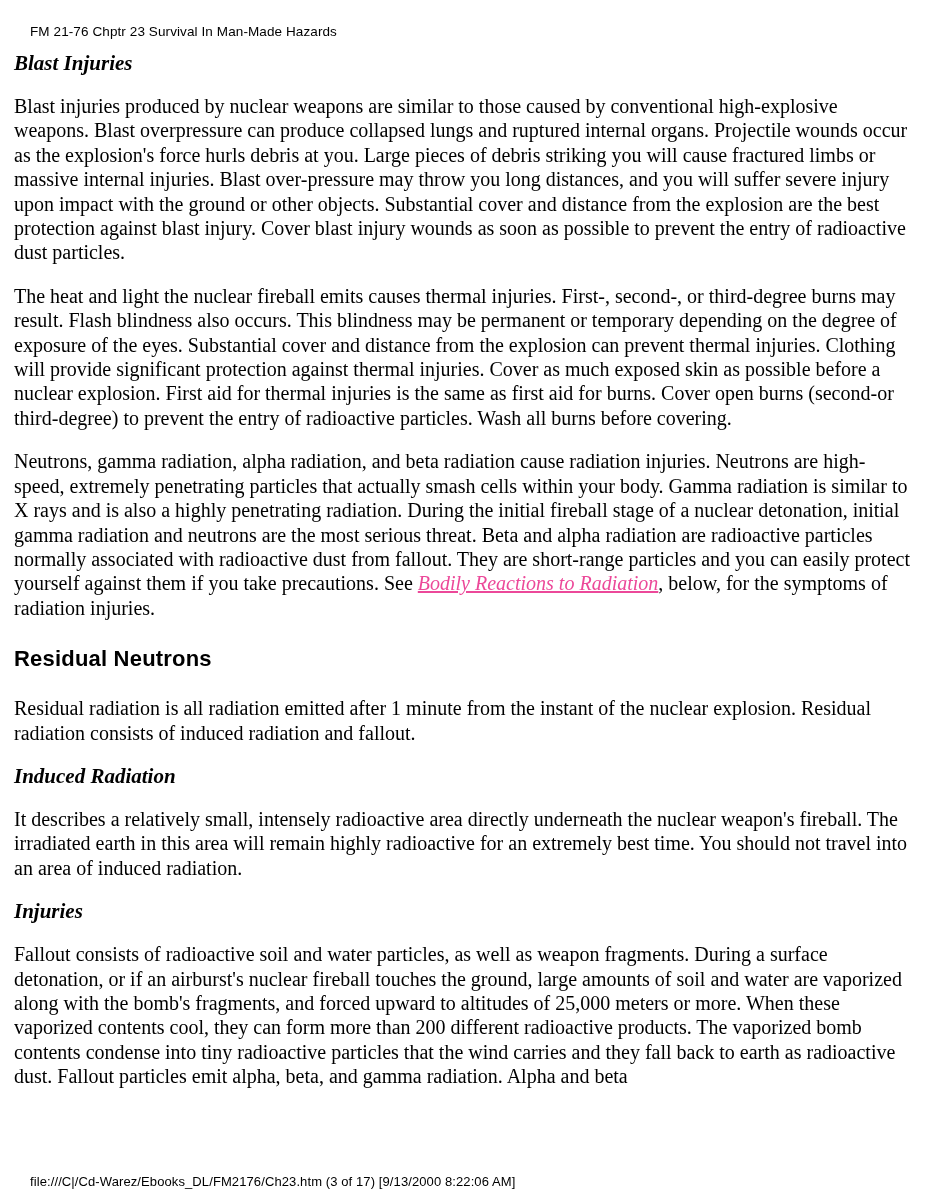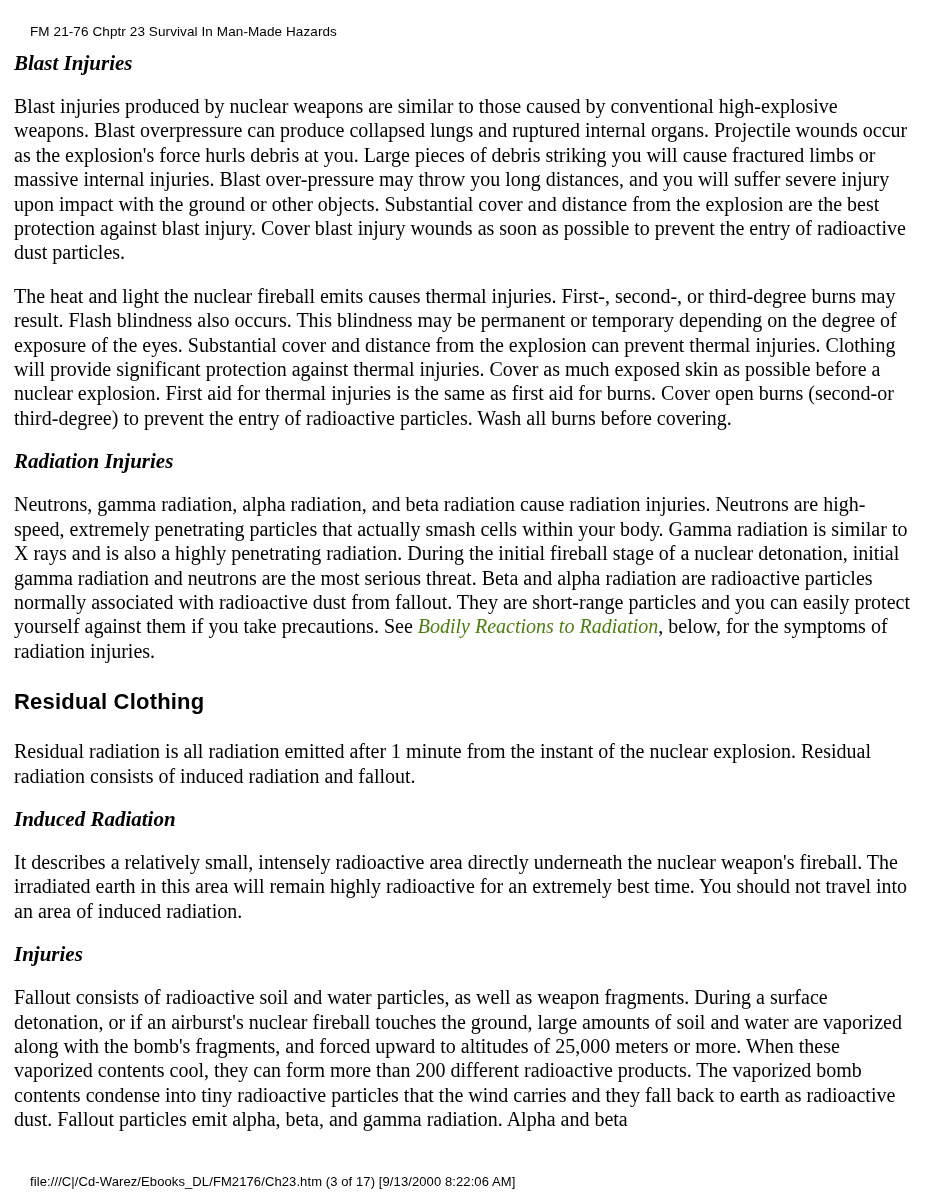--- a/index.html
+++ b/index.html
@@ -39,22 +39,23 @@
     letter-spacing: 0.2px;
   }
   p.body-text {
     font-family: "Liberation Serif", serif;
     font-size: 20px;
     line-height: 24.4px;
     margin: 8px 0 19px 0;
     max-width: 896px;
   }
   a.doc-link {
-    color: #4d7c0f;
+    color: #ec4899;
     font-style: italic;
+    text-decoration: underline;
     cursor: pointer;
   }
   .doc-footer {
     position: absolute;
     left: 30px;
     bottom: 9px;
     font-family: "Liberation Sans", sans-serif;
     font-size: 13px;
     letter-spacing: 0.1px;
     text-align: center;
@@ -67,25 +68,24 @@
 
   <div class="doc-header">FM 21-76 Chptr 23 Survival In Man-Made Hazards</div>
 
   <h3 class="sub-heading first">Blast Injuries</h3>
 
   <p class="body-text">Blast injuries produced by nuclear weapons are similar to those caused by conventional high-explosive weapons. Blast overpressure can produce collapsed lungs and ruptured internal organs. Projectile wounds occur as the explosion's force hurls debris at you. Large pieces of debris striking you will cause fractured limbs or massive internal injuries. Blast over-pressure may throw you long distances, and you will suffer severe injury upon impact with the ground or other objects. Substantial cover and distance from the explosion are the best protection against blast injury. Cover blast injury wounds as soon as possible to prevent the entry of radioactive dust particles.</p>
 
 
   <p class="body-text">The heat and light the nuclear fireball emits causes thermal injuries. First-, second-, or third-degree burns may result. Flash blindness also occurs. This blindness may be permanent or temporary depending on the degree of exposure of the eyes. Substantial cover and distance from the explosion can prevent thermal injuries. Clothing will provide significant protection against thermal injuries. Cover as much exposed skin as possible before a nuclear explosion. First aid for thermal injuries is the same as first aid for burns. Cover open burns (second-or third-degree) to prevent the entry of radioactive particles. Wash all burns before covering.</p>
 
-  <h3 class="sub-heading">Radiation Injuries</h3>
 
   <p class="body-text"><span>Neutrons, gamma radiation, alpha radiation, and beta radiation cause radiation injuries. Neutrons are high-speed, extremely penetrating particles that actually smash cells within your body. Gamma radiation is similar to X rays and is also a highly penetrating radiation. During the initial fireball stage of a nuclear detonation, initial gamma radiation and neutrons are the most serious threat. Beta and alpha radiation are radioactive particles normally associated with radioactive dust from fallout. They are short-range particles and you can easily protect yourself against them if you take precautions. See </span><a class="doc-link">Bodily Reactions to Radiation</a><span>, below, for the symptoms of radiation injuries.</span></p>
 
-  <h2 class="main-heading">Residual Clothing</h2>
+  <h2 class="main-heading">Residual Neutrons</h2>
 
   <p class="body-text">Residual radiation is all radiation emitted after 1 minute from the instant of the nuclear explosion. Residual radiation consists of induced radiation and fallout.</p>
 
   <h3 class="sub-heading">Induced Radiation</h3>
 
   <p class="body-text">It describes a relatively small, intensely radioactive area directly underneath the nuclear weapon's fireball. The irradiated earth in this area will remain highly radioactive for an extremely best time. You should not travel into an area of induced radiation.</p>
 
   <h3 class="sub-heading">Injuries</h3>
 
   <p class="body-text">Fallout consists of radioactive soil and water particles, as well as weapon fragments. During a surface detonation, or if an airburst's nuclear fireball touches the ground, large amounts of soil and water are vaporized along with the bomb's fragments, and forced upward to altitudes of 25,000 meters or more. When these vaporized contents cool, they can form more than 200 different radioactive products. The vaporized bomb contents condense into tiny radioactive particles that the wind carries and they fall back to earth as radioactive dust. Fallout particles emit alpha, beta, and gamma radiation. Alpha and beta</p>

